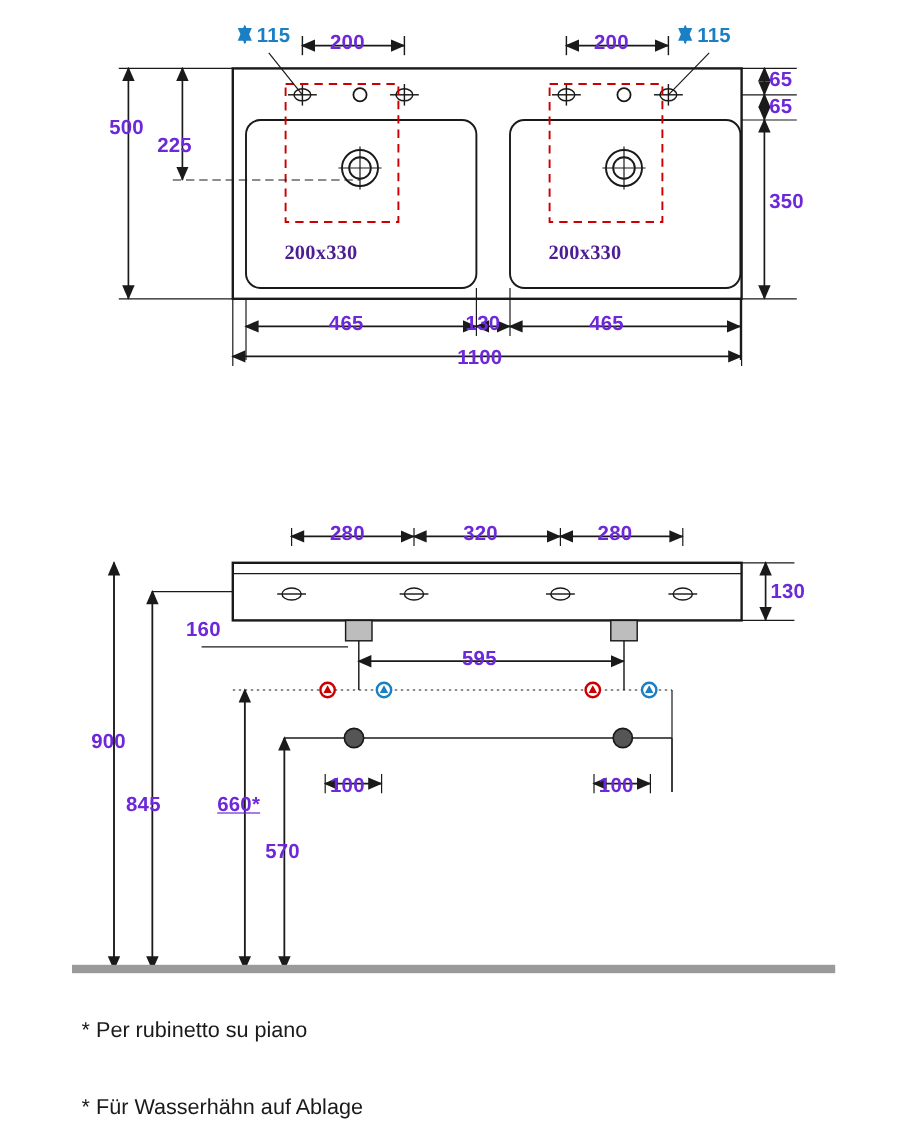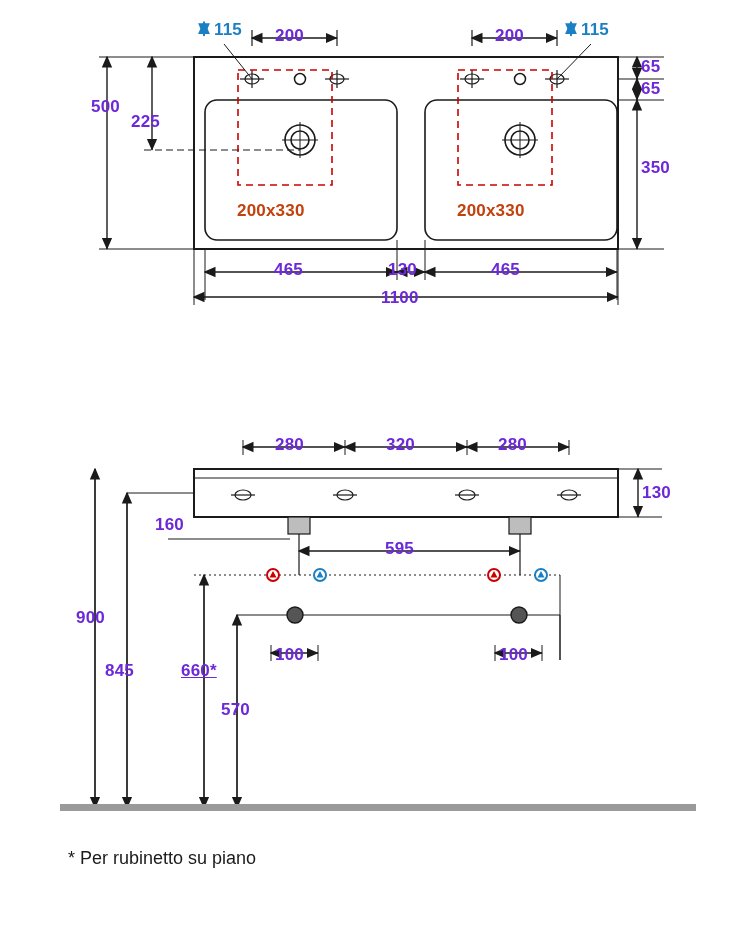--- a/index.html
+++ b/index.html
@@ -29,21 +29,21 @@
   }
   .lbl {
     position: absolute;
     font-family: "Liberation Sans", sans-serif;
     font-weight: bold;
     font-size: 17px;
     color: #6d28d9;
     white-space: nowrap;
     letter-spacing: 0.2px;
   }
-  .lbl.red { color: #c2410c; }
+  .lbl.red { color: #4c1d95; font-family: Liberation Serif, serif; }
   .lbl.blue { color: #1b7fc4; }
   .note {
     position: absolute;
     font-family: "Liberation Sans", sans-serif;
     font-size: 18px;
     font-weight: normal;
     color: #1a1a1a;
     white-space: nowrap;
     margin-top: 14px;
   }
@@ -254,14 +254,15 @@
   <div class="lbl" style="left:155px; top:515px;">160</div>
   <div class="lbl" style="left:385px; top:539px;">595</div>
   <div class="lbl" style="left:76px; top:608px;">900</div>
   <div class="lbl" style="left:105px; top:661px;">845</div>
   <div class="lbl" style="left:181px; top:661px;text-decoration:underline;">660*</div>
   <div class="lbl" style="left:221px; top:700px;">570</div>
   <div class="lbl" style="left:275px; top:645px;">100</div>
   <div class="lbl" style="left:499px; top:645px;">100</div>
 
   <div class="note" style="left:68px; top:834px;">* Per rubinetto su piano</div>
+  <div class="note" style="left:68px; top:898px;">* Für Wasserhähn auf Ablage</div>
 
 </div>
 
 </body></html>

